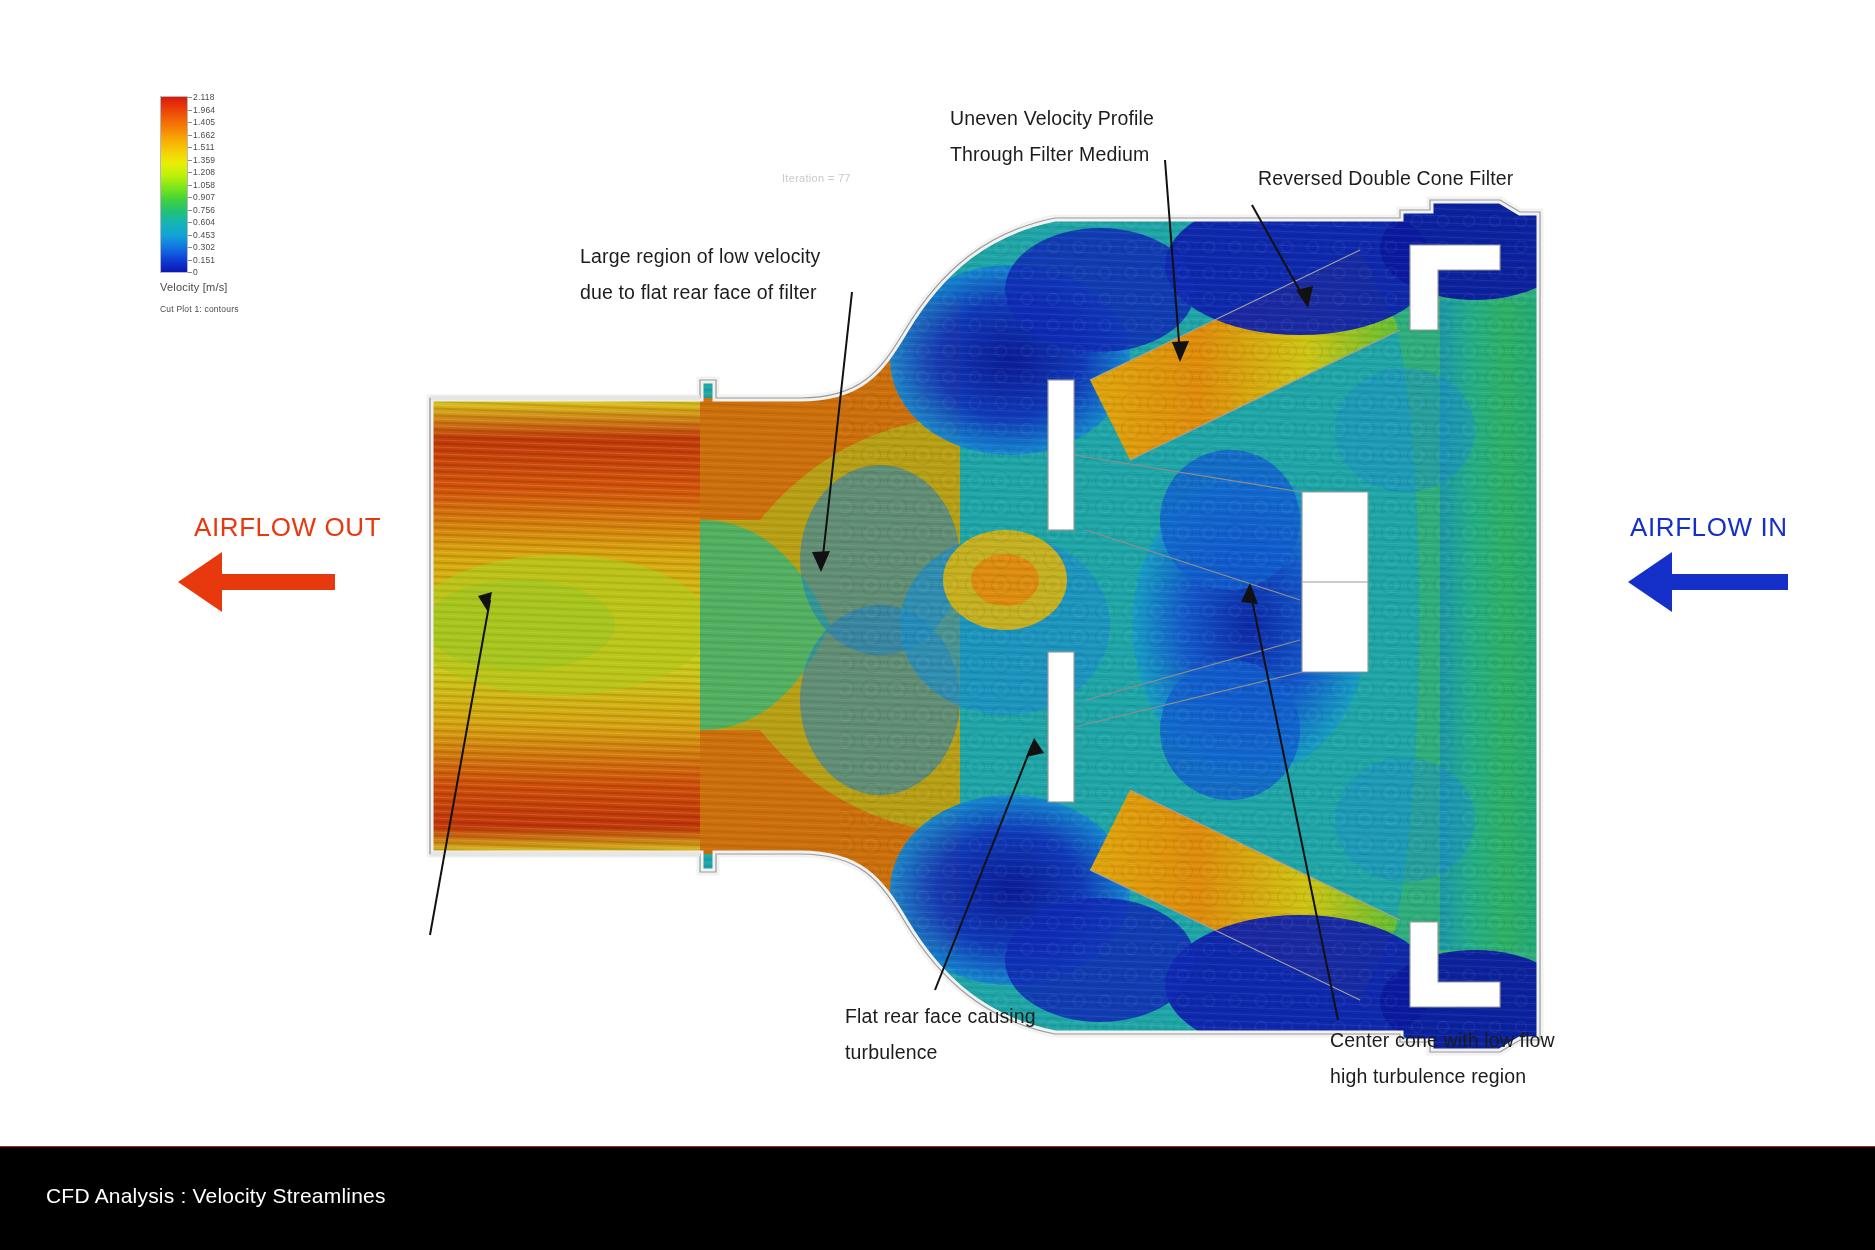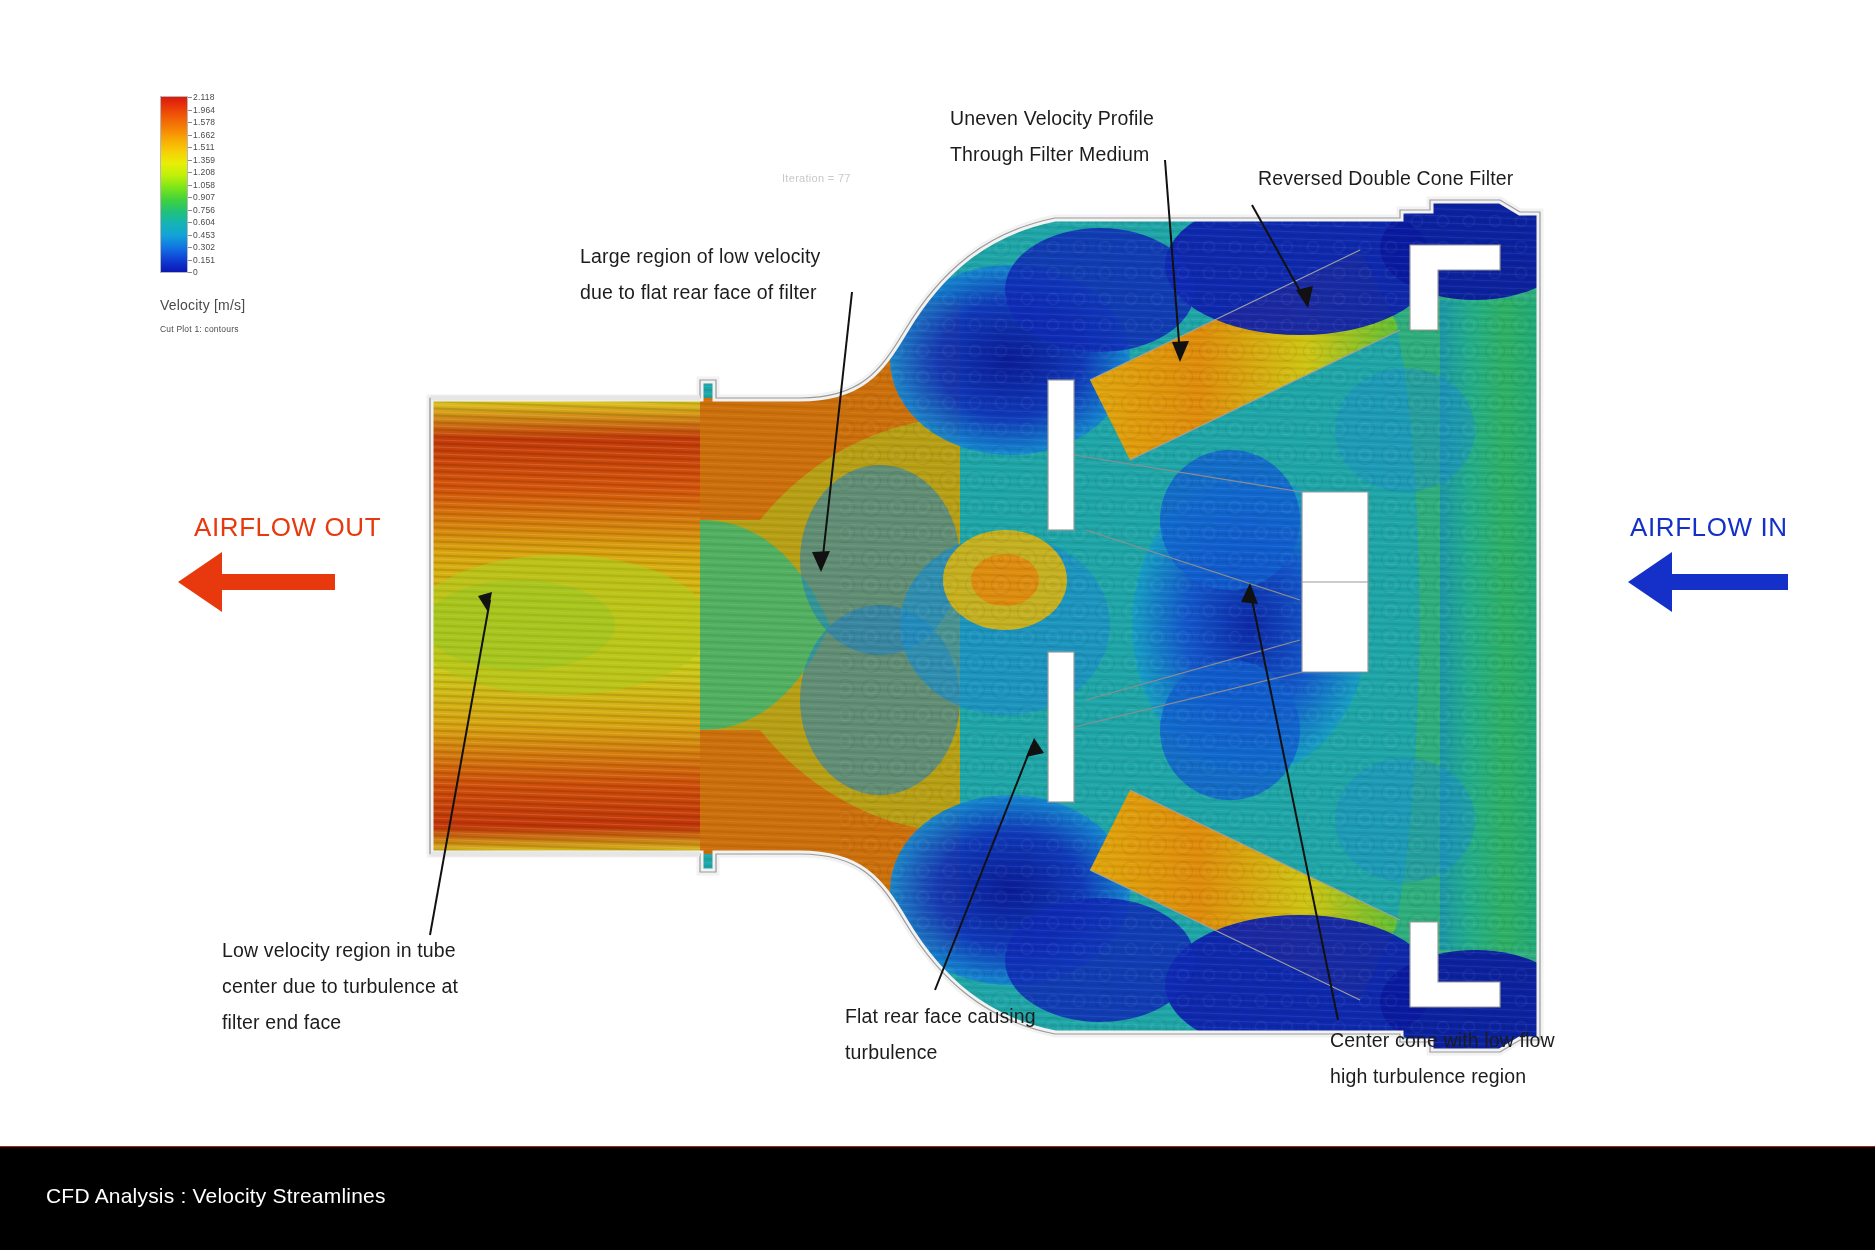--- a/index.html
+++ b/index.html
@@ -16,21 +16,21 @@
       #d81b0e 0%, #e8340a 5%, #f05a07 11%, #f58205 18%,
       #f9ad04 25%, #f5d305 32%, #e8ef07 38%, #bdf00a 45%,
       #79e51a 52%, #3ed13f 59%, #1fc07e 66%, #16b4b4 72%,
       #13a3d8 79%, #1274e2 86%, #0f3fd6 93%, #0b17b4 100%);
     border:1px solid #b8b8b8;}
   .legend-ticks{margin-left:5px;position:relative;height:177px;width:110px;}
   .legend-ticks .tk{position:absolute;left:0;font-size:8.5px;line-height:9px;
     color:#4a4a4a;white-space:nowrap;letter-spacing:.2px;}
   .legend-ticks .tk:before{content:"";position:absolute;left:-5px;top:4px;
     width:4px;height:1px;background:#8a8a8a;}
-  .legend-cap{margin-top:24px;font-size:14px;color:#4a4a4a;letter-spacing:.2px;}
+  .legend-cap{margin-top:8px;font-size:11px;color:#4a4a4a;letter-spacing:.2px;}
   .legend-cap2{margin-top:11px;font-size:8.5px;color:#4a4a4a;letter-spacing:.2px;}
 
   .iteration{position:absolute;left:770px;top:172px;font-size:11px;
     color:#c9c9c9;letter-spacing:.3px;margin-left:12px;}
 
   
   .anno{position:absolute;font-size:19.5px;line-height:36px;color:#1c1c1c;
         white-space:pre-line;letter-spacing:.15px;}
 
   
@@ -244,21 +244,21 @@
       <polygon points="1628,582 1672,552 1672,612" fill="#1430c8"></polygon>
     </g>
   </svg>
 
   <div class="legend">
     <div class="legend-row">
       <div class="legend-bar"></div>
       <div class="legend-ticks">
         <span class="tk" style="top:-3px">2.118</span>
         <span class="tk" style="top:9.5px">1.964</span>
-        <span class="tk" style="top:22px">1.578</span>
+        <span class="tk" style="top:22px">1.405</span>
         <span class="tk" style="top:34.5px">1.662</span>
         <span class="tk" style="top:47px">1.511</span>
         <span class="tk" style="top:59.5px">1.359</span>
         <span class="tk" style="top:72px">1.208</span>
         <span class="tk" style="top:84.5px">1.058</span>
         <span class="tk" style="top:97px">0.907</span>
         <span class="tk" style="top:109.5px">0.756</span>
         <span class="tk" style="top:122px">0.604</span>
         <span class="tk" style="top:134.5px">0.453</span>
         <span class="tk" style="top:147px">0.302</span>
@@ -273,23 +273,20 @@
   <div class="iteration">Iteration = 77</div>
 
   <div class="anno" style="left:950px;top:100px;">Uneven Velocity Profile
 Through Filter Medium</div>
 
   <div class="anno" style="left:1258px;top:160px;">Reversed Double Cone Filter</div>
 
   <div class="anno" style="left:580px;top:238px;">Large region of low velocity
 due to flat rear face of filter</div>
 
-  <div class="anno" style="left:222px;top:932px;">Low velocity region in tube
-center due to turbulence at
-filter end face</div>
 
   <div class="anno" style="left:845px;top:998px;">Flat rear face causing
 turbulence</div>
 
   <div class="anno" style="left:1330px;top:1022px;">Center cone with low flow
 high turbulence region</div>
 
   <div class="flow-label flow-out">AIRFLOW OUT</div>
   <div class="flow-label flow-in">AIRFLOW IN</div>
 

